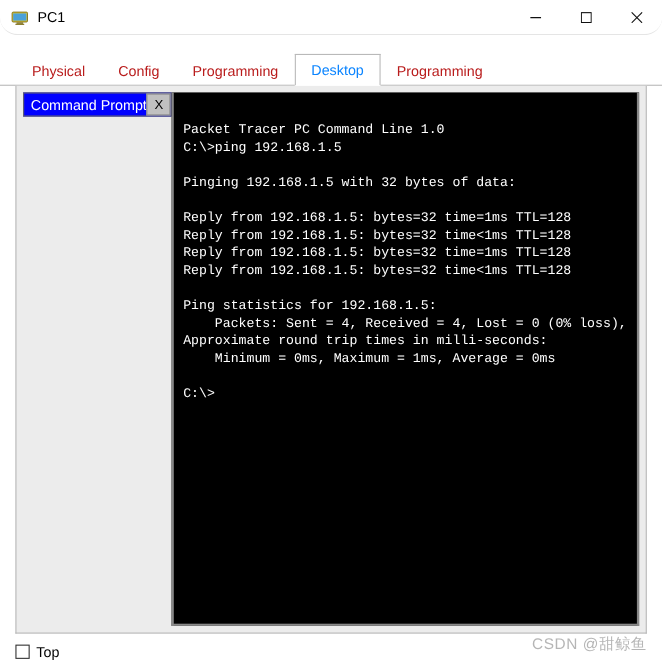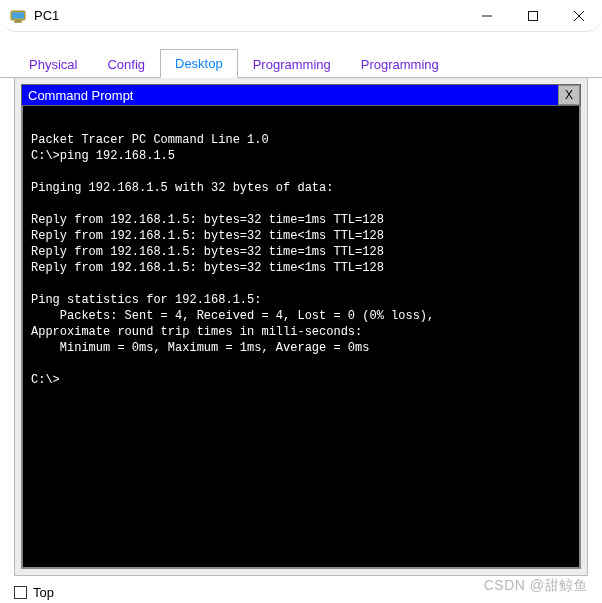--- a/index.html
+++ b/index.html
@@ -42,21 +42,21 @@
     padding: 0 14px;
     display: flex;
     align-items: flex-end;
     gap: 0;
     border-bottom: 1px solid #b9b9b9;
     background: #fff;
   }
   .tab {
     padding: 6px 14px 6px 14px;
     font-size: 13px;
-    color: #6d28d9;
+    color: #b91c1c;
     cursor: pointer;
     position: relative;
     top: 1px;
     border: 1px solid transparent;
     border-bottom: none;
   }
   .tab.active {
     color: #0a84ff;
     background: #fff;
     border: 1px solid #b9b9b9;
@@ -69,21 +69,21 @@
     padding: 6px;
     height: 498px;
     border: 1px solid #b9b9b9;
     border-top: none;
   }
 
   .cmd-window {
     width: 100%;
     height: 100%;
     display: flex;
-    flex-direction: column;
+    flex-direction: row;
   }
   .cmd-titlebar {
     height: 22px;
     background: #0000ff;
     color: #fff;
     display: flex;
     align-items: center;
     padding: 0 0 0 6px;
     font-size: 13px;
     border: 1px solid #666;
@@ -166,22 +166,22 @@
     <svg viewBox="0 0 10 10">
         <line x1="0" y1="0" x2="10" y2="10" stroke="currentColor" stroke-width="1"></line>
         <line x1="10" y1="0" x2="0" y2="10" stroke="currentColor" stroke-width="1"></line>
       </svg>
   </div>
 </div>
 
 <div class="tabbar">
   <div class="tab">Physical</div>
   <div class="tab">Config</div>
+  <div class="tab">Programming</div>
   <div class="tab active">Desktop</div>
-  <div class="tab">Programming</div>
   <div class="tab">Programming</div>
 </div>
 
 <div class="tabcontent">
   <div class="cmd-window">
     <div class="cmd-titlebar">
       <span class="cmd-title">Command Prompt</span>
       <div class="cmd-close">X</div>
     </div>
     <div class="cmd-body"><span></span>

